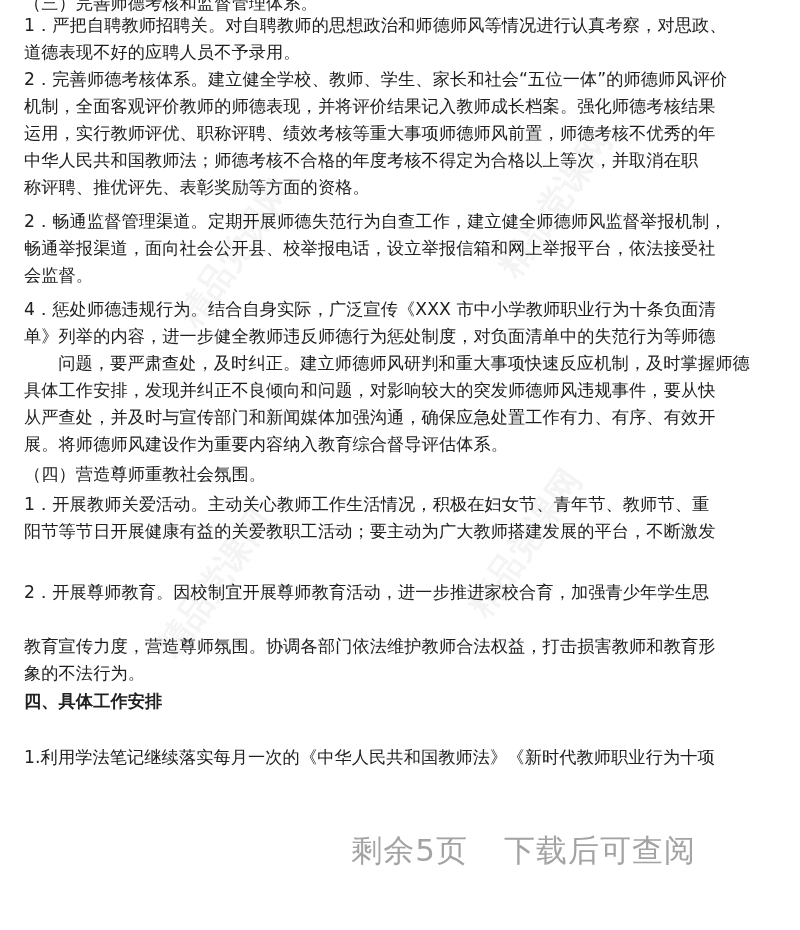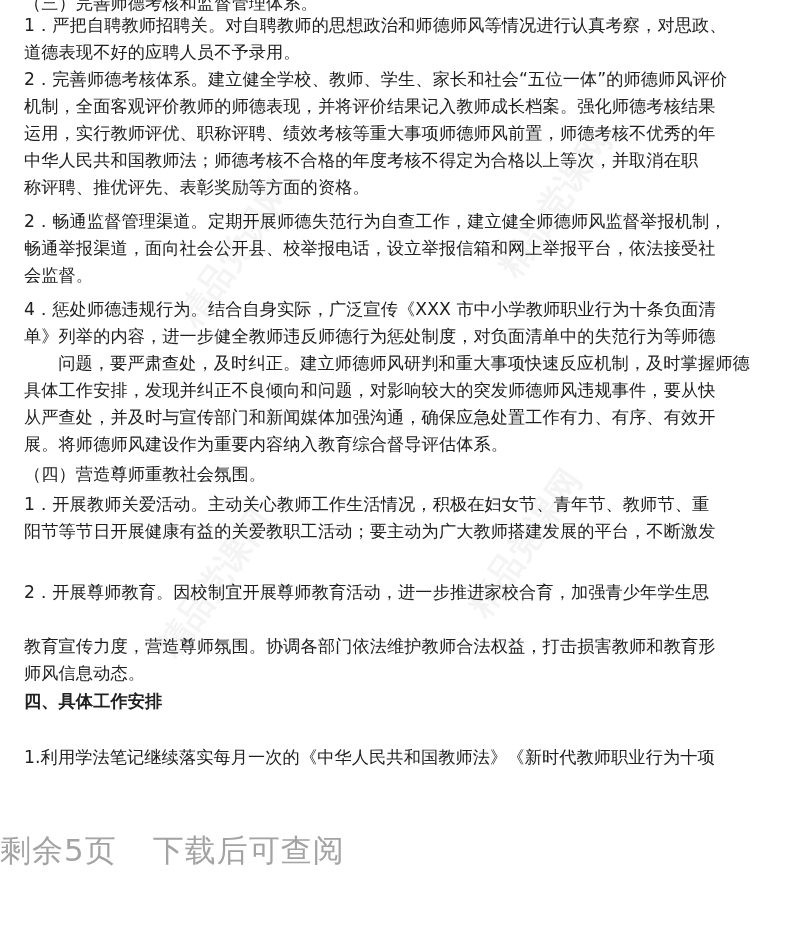--- a/index.html
+++ b/index.html
@@ -42,21 +42,21 @@
       transform: rotate(-55deg);
       white-space: nowrap;
       pointer-events: none;
       font-weight: bold;
     }
     .more {
       position: absolute;
       top: 830px;
       left: 0;
       width: 696px;
-      text-align: left;
+      text-align: right;
       font-size: 31px;
       color: #a3a3a3;
       letter-spacing: 1px;
     }
     .more span + span { margin-left: 36px; }
   </style>
 </head>
 <body>
 
 <div class="page">
@@ -80,20 +80,20 @@
   <div class="line" style="top:323px;">单》列举的内容，进一步健全教师违反师德行为惩处制度，对负面清单中的失范行为等师德</div>
   <div class="line" style="top:350px;text-align:center;">问题，要严肃查处，及时纠正。建立师德师风研判和重大事项快速反应机制，及时掌握师德</div>
   <div class="line" style="top:377px;">具体工作安排，发现并纠正不良倾向和问题，对影响较大的突发师德师风违规事件，要从快</div>
   <div class="line" style="top:404px;">从严查处，并及时与宣传部门和新闻媒体加强沟通，确保应急处置工作有力、有序、有效开</div>
   <div class="line" style="top:431px;">展。将师德师风建设作为重要内容纳入教育综合督导评估体系。</div>
   <div class="line" style="top:461px;">（四）营造尊师重教社会氛围。</div>
   <div class="line" style="top:491px;">1．开展教师关爱活动。主动关心教师工作生活情况，积极在妇女节、青年节、教师节、重</div>
   <div class="line" style="top:518px;">阳节等节日开展健康有益的关爱教职工活动；要主动为广大教师搭建发展的平台，不断激发</div>
   <div class="line" style="top:579px;">2．开展尊师教育。因校制宜开展尊师教育活动，进一步推进家校合育，加强青少年学生思</div>
   <div class="line" style="top:633px;">教育宣传力度，营造尊师氛围。协调各部门依法维护教师合法权益，打击损害教师和教育形</div>
-  <div class="line" style="top:660px;">师风信息动态。</div>
+  <div class="line" style="top:660px;">象的不法行为。</div>
   <div class="line bold" style="top:688px;">四、具体工作安排</div>
   <div class="line" style="top:744px;">1.利用学法笔记继续落实每月一次的《中华人民共和国教师法》《新时代教师职业行为十项</div>
 </div>
 
 <div class="more">
   <span>剩余5页</span><span>下载后可查阅</span>
 </div>
 
 </body></html>

